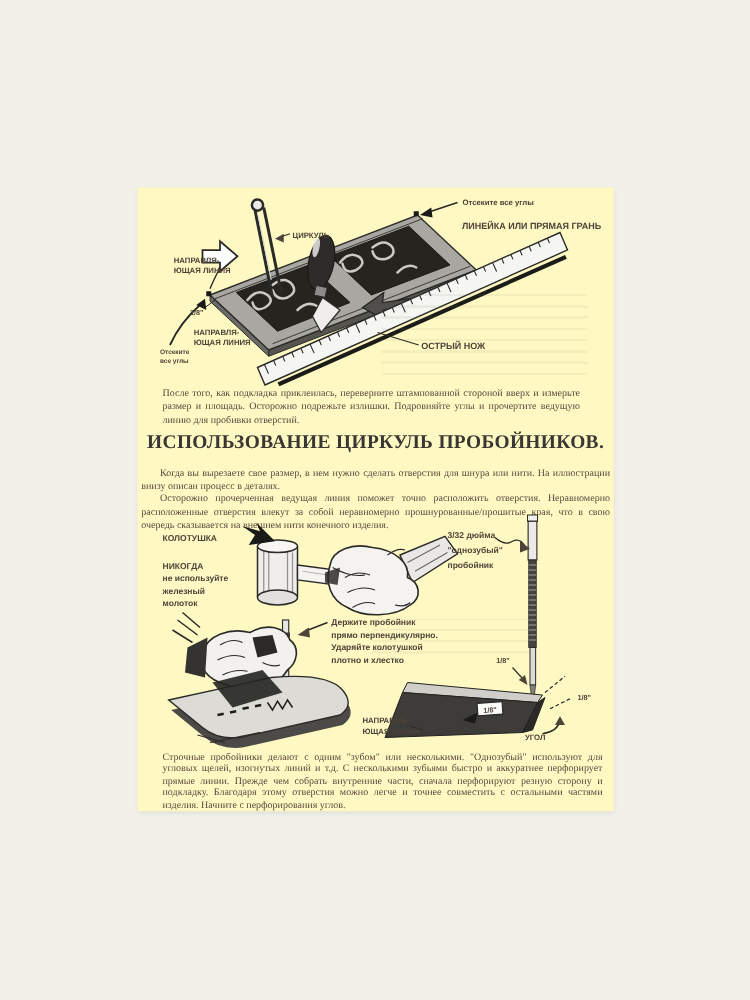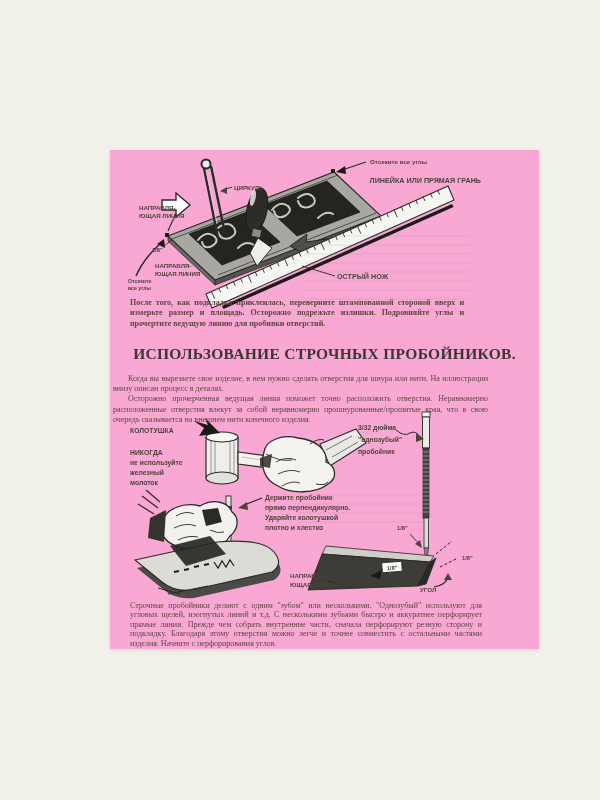--- a/index.html
+++ b/index.html
@@ -1,22 +1,22 @@
 <!DOCTYPE html>
 <html><head>
 <meta charset="utf-8">
 <style>
   html,body{margin:0;padding:0;}
   .stage{position:relative;width:600px;height:800px;background:#f2f1e9;overflow:hidden;
          font-family:"Liberation Serif",serif;}
-  .paper{position:absolute;left:110px;top:150px;width:429px;height:499px;background:#f9a8d4;
+  .paper{position:absolute;left:110px;top:150px;width:381px;height:499px;background:#fef9c3;
          box-shadow:0 1px 4px rgba(0,0,0,.10);}
   .paper > *{position:absolute;}
-  .caption{left:20px;top:148px;width:334px;font-size:8px;line-height:10.3px;
-           text-align:justify;color:#5b463d;font-weight:bold;}
+  .caption{left:20px;top:160px;width:334px;font-size:8px;line-height:10.3px;
+           text-align:justify;color:#5b463d;}
   .title{left:0;right:0;top:195px;text-align:center;white-space:nowrap;
          font-size:15.5px;font-weight:700;letter-spacing:.3px;color:#3a3633;}
   .bodyblock{left:3px;top:224px;width:375px;color:#5b463d;}
   .bodyblock p{margin:0;font-size:8px;line-height:10.2px;text-align:justify;text-indent:15px;}
   .p3{left:20px;top:451px;width:352px;font-size:8px;line-height:9.4px;
       text-align:justify;color:#5b463d;font-family:Liberation Serif, serif;}
   svg{overflow:visible;}
   svg text{font-family:"Liberation Sans",sans-serif;font-weight:700;fill:#4e4339;}
   .t52{font-size:5.2px}.t58{font-size:5.8px}.t62{font-size:6.2px}.t68{font-size:6.8px}.t72{font-size:7.2px}
   .ink{stroke:#2a2a28;fill:none;}
@@ -97,23 +97,23 @@
       <text class="t62" x="41" y="122">ЮЩАЯ ЛИНИЯ</text>
       <text class="t52" x="14" y="129">Отсеките</text>
       <text class="t52" x="14" y="136">все углы</text>
       <text class="t72" x="223" y="125">ОСТРЫЙ НОЖ</text>
     </svg>
 
     <div class="bleed" style="left:195px;top:85px;width:165px;height:65px"></div>
     <div class="bleed" style="left:188px;top:345px;width:130px;height:28px"></div>
 
     <div class="caption">После того, как подкладка приклеилась, переверните штампованной стороной вверх и измерьте размер и площадь. Осторожно подрежьте излишки. Подровняйте углы и прочертите ведущую линию для пробивки отверстий.</div>
-    <div class="title">ИСПОЛЬЗОВАНИЕ СТРОЧНЫХ ПРОБОЙНИКОВ.</div>
+    <div class="title">ИСПОЛЬЗОВАНИЕ ЦИРКУЛЬ ПРОБОЙНИКОВ.</div>
     <div class="bodyblock">
-      <p>Когда вы вырезаете свое изделие, в нем нужно сделать отверстия для шнура или нити. На иллюстрации внизу описан процесс в деталях.</p>
+      <p>Когда вы вырезаете свое размер, в нем нужно сделать отверстия для шнура или нити. На иллюстрации внизу описан процесс в деталях.</p>
       <p>Осторожно прочерченная ведущая линия поможет точно расположить отверстия. Неравномерно расположенные отверстия влекут за собой неравномерно прошнурованные/прошитые края, что в свою очередь сказывается на внешнем нити конечного изделия.</p>
     </div>
 
     <svg style="left:4px;top:260px" width="372" height="192" viewBox="0 0 372 192">
 
       <g>
         <rect x="92" y="27" width="32" height="41" fill="#efeeea"></rect>
         <path d="M92,27 V68 M124,27 V68" class="ink" stroke-width="1.2"></path>
         <path d="M97,30 V65 M101,32 V66 M116,30 V64 M120,32 V65" stroke="#6e6c68" stroke-width="1" opacity="0.7"></path>
         <ellipse cx="108" cy="68" rx="16" ry="6" fill="#e2e1dd" stroke="#2a2a28" stroke-width="1.2"></ellipse>

